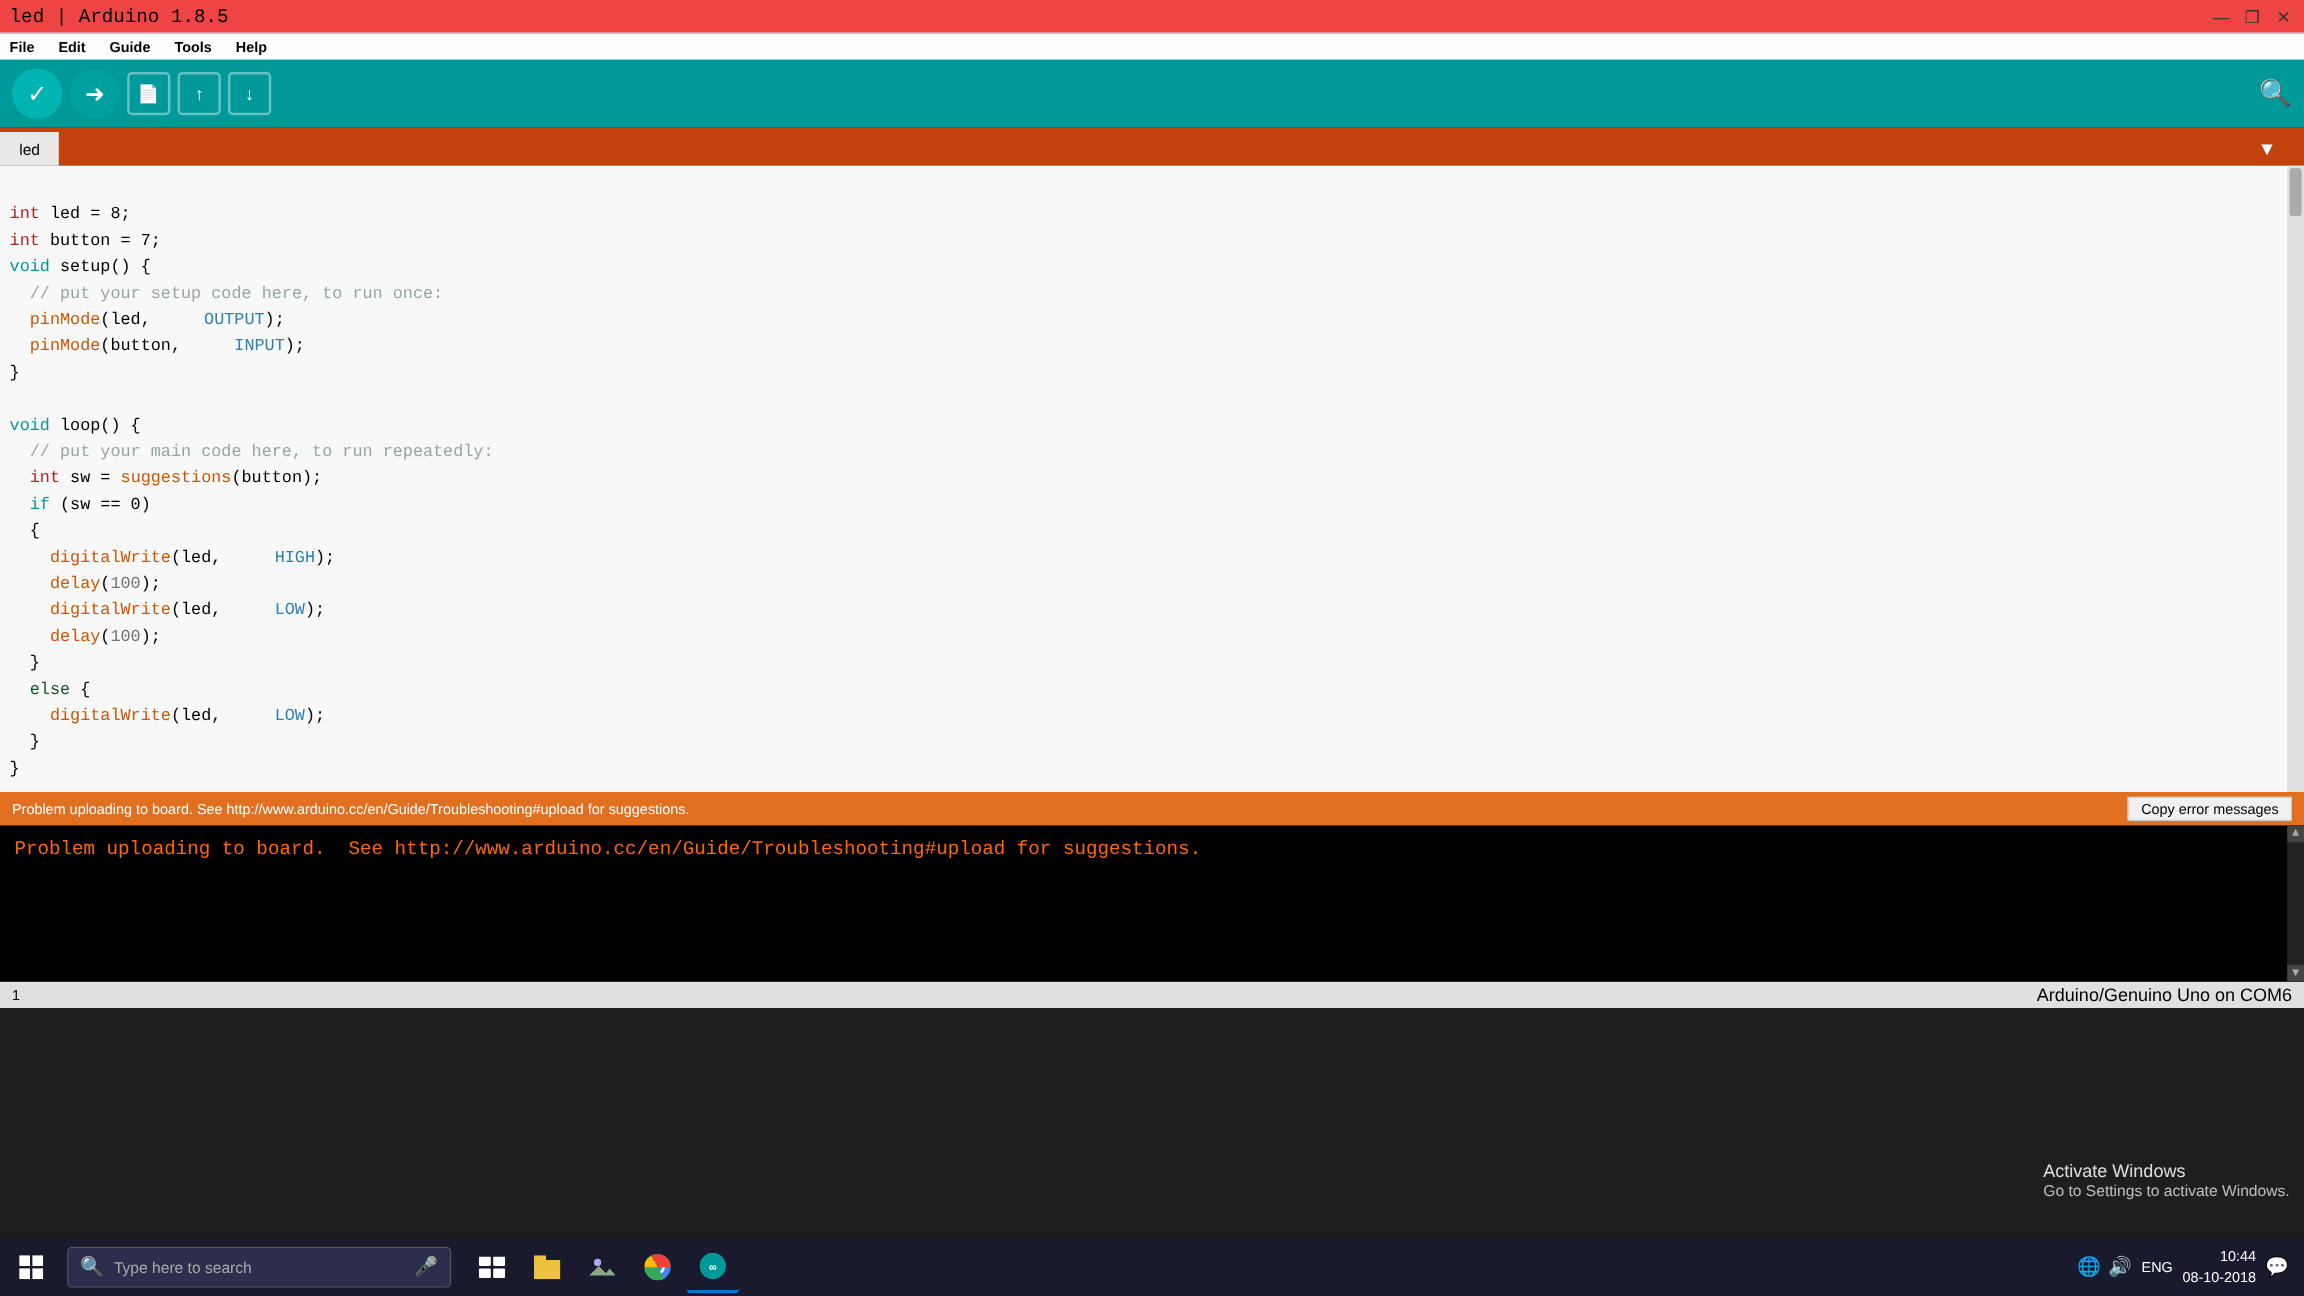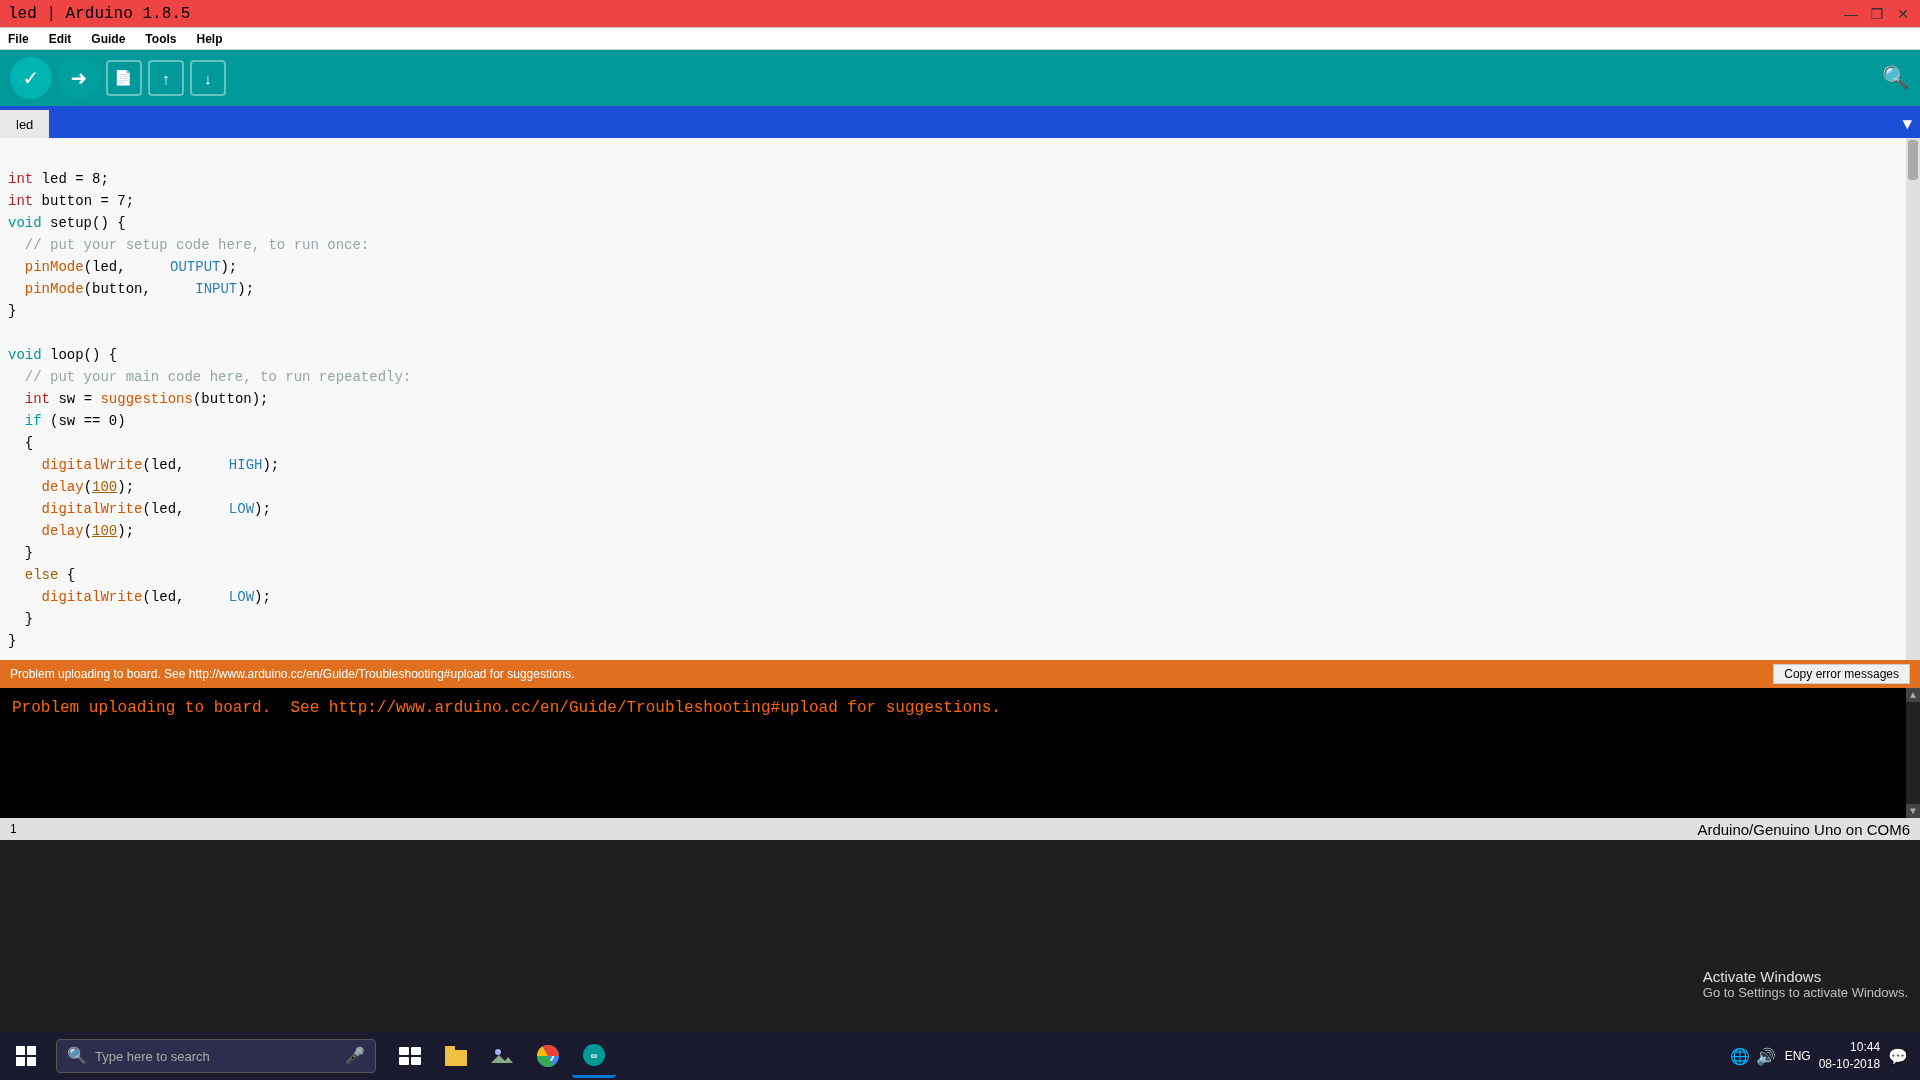--- a/index.html
+++ b/index.html
@@ -79,25 +79,25 @@
     .tool-btn-serial {
       background: transparent;
       border: none;
       color: white;
       font-size: 22px;
       cursor: pointer;
     }
 
     
     #tab-bar {
-      background: #1d4ed8;
+      background: #c2410c;
       height: 32px;
       display: flex;
       align-items: flex-end;
-      padding: 0 0 0 0;
+      padding: 0 18px 0 0;
     }
     .tab {
       background: #e8e8e8;
       padding: 4px 16px;
       font-family: Arial, sans-serif;
       font-size: 13px;
       color: #000;
       cursor: pointer;
       display: flex; align-items: center; gap: 8px;
       height: 28px;
@@ -137,25 +137,25 @@
       height: 40px;
       background: #aaa;
       margin: 2px auto;
       border-radius: 3px;
     }
 
     
     .kw-type { color: #b91c1c; }
     .kw-void { color: #00979c; }
     .kw-if { color: #00979c; }
-    .kw-else { color: #a16207; }
+    .kw-else { color: #14532d; }
     .comment { color: #95a5a6; }
     .fn-name { color: #d35400; }
     .const-val { color: #2980b9; margin-left: 36px; }
-    .num-val { color: #a16207; text-decoration: underline; }
+    .num-val { color: #737373; }
 
     
     #status-bar {
       background: #e07020;
       height: 28px;
       display: flex;
       align-items: center;
       padding: 0 10px;
       justify-content: space-between;
     }

